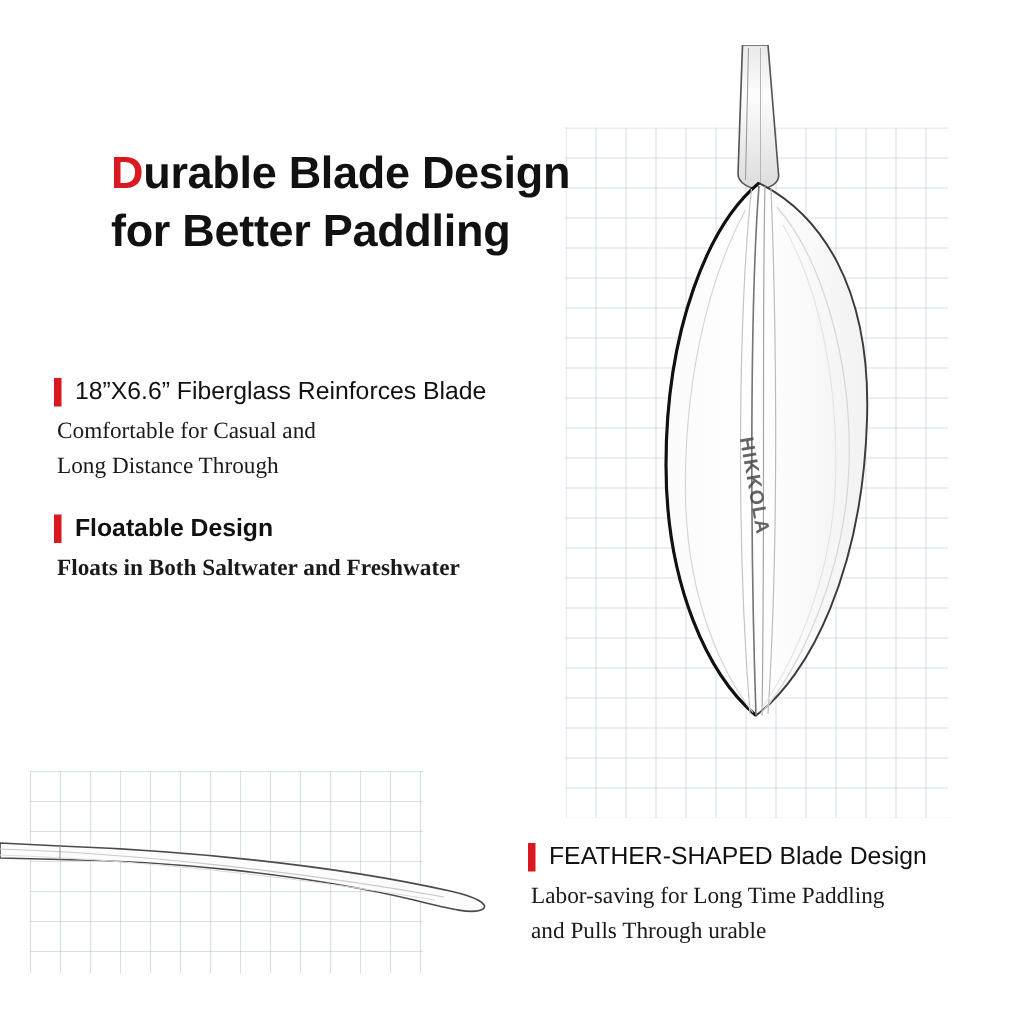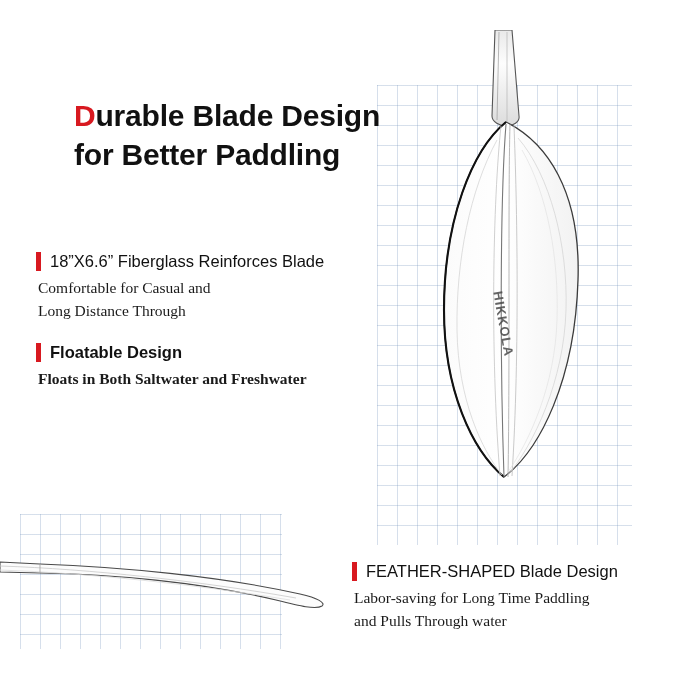--- a/index.html
+++ b/index.html
@@ -215,17 +215,17 @@
     </div>
   </div>
 
   <div id="feature-3">
     <div class="feature-head">
       <span class="bullet-bar"></span>
       <span class="feature-title">FEATHER-SHAPED Blade Design</span>
     </div>
     <div class="feature-sub">
       <div>Labor-saving for Long Time Paddling</div>
-      <div>and Pulls Through water</div>
+      <div>and Pulls Through urable</div>
     </div>
   </div>
 
 </div>
 
 </body></html>

